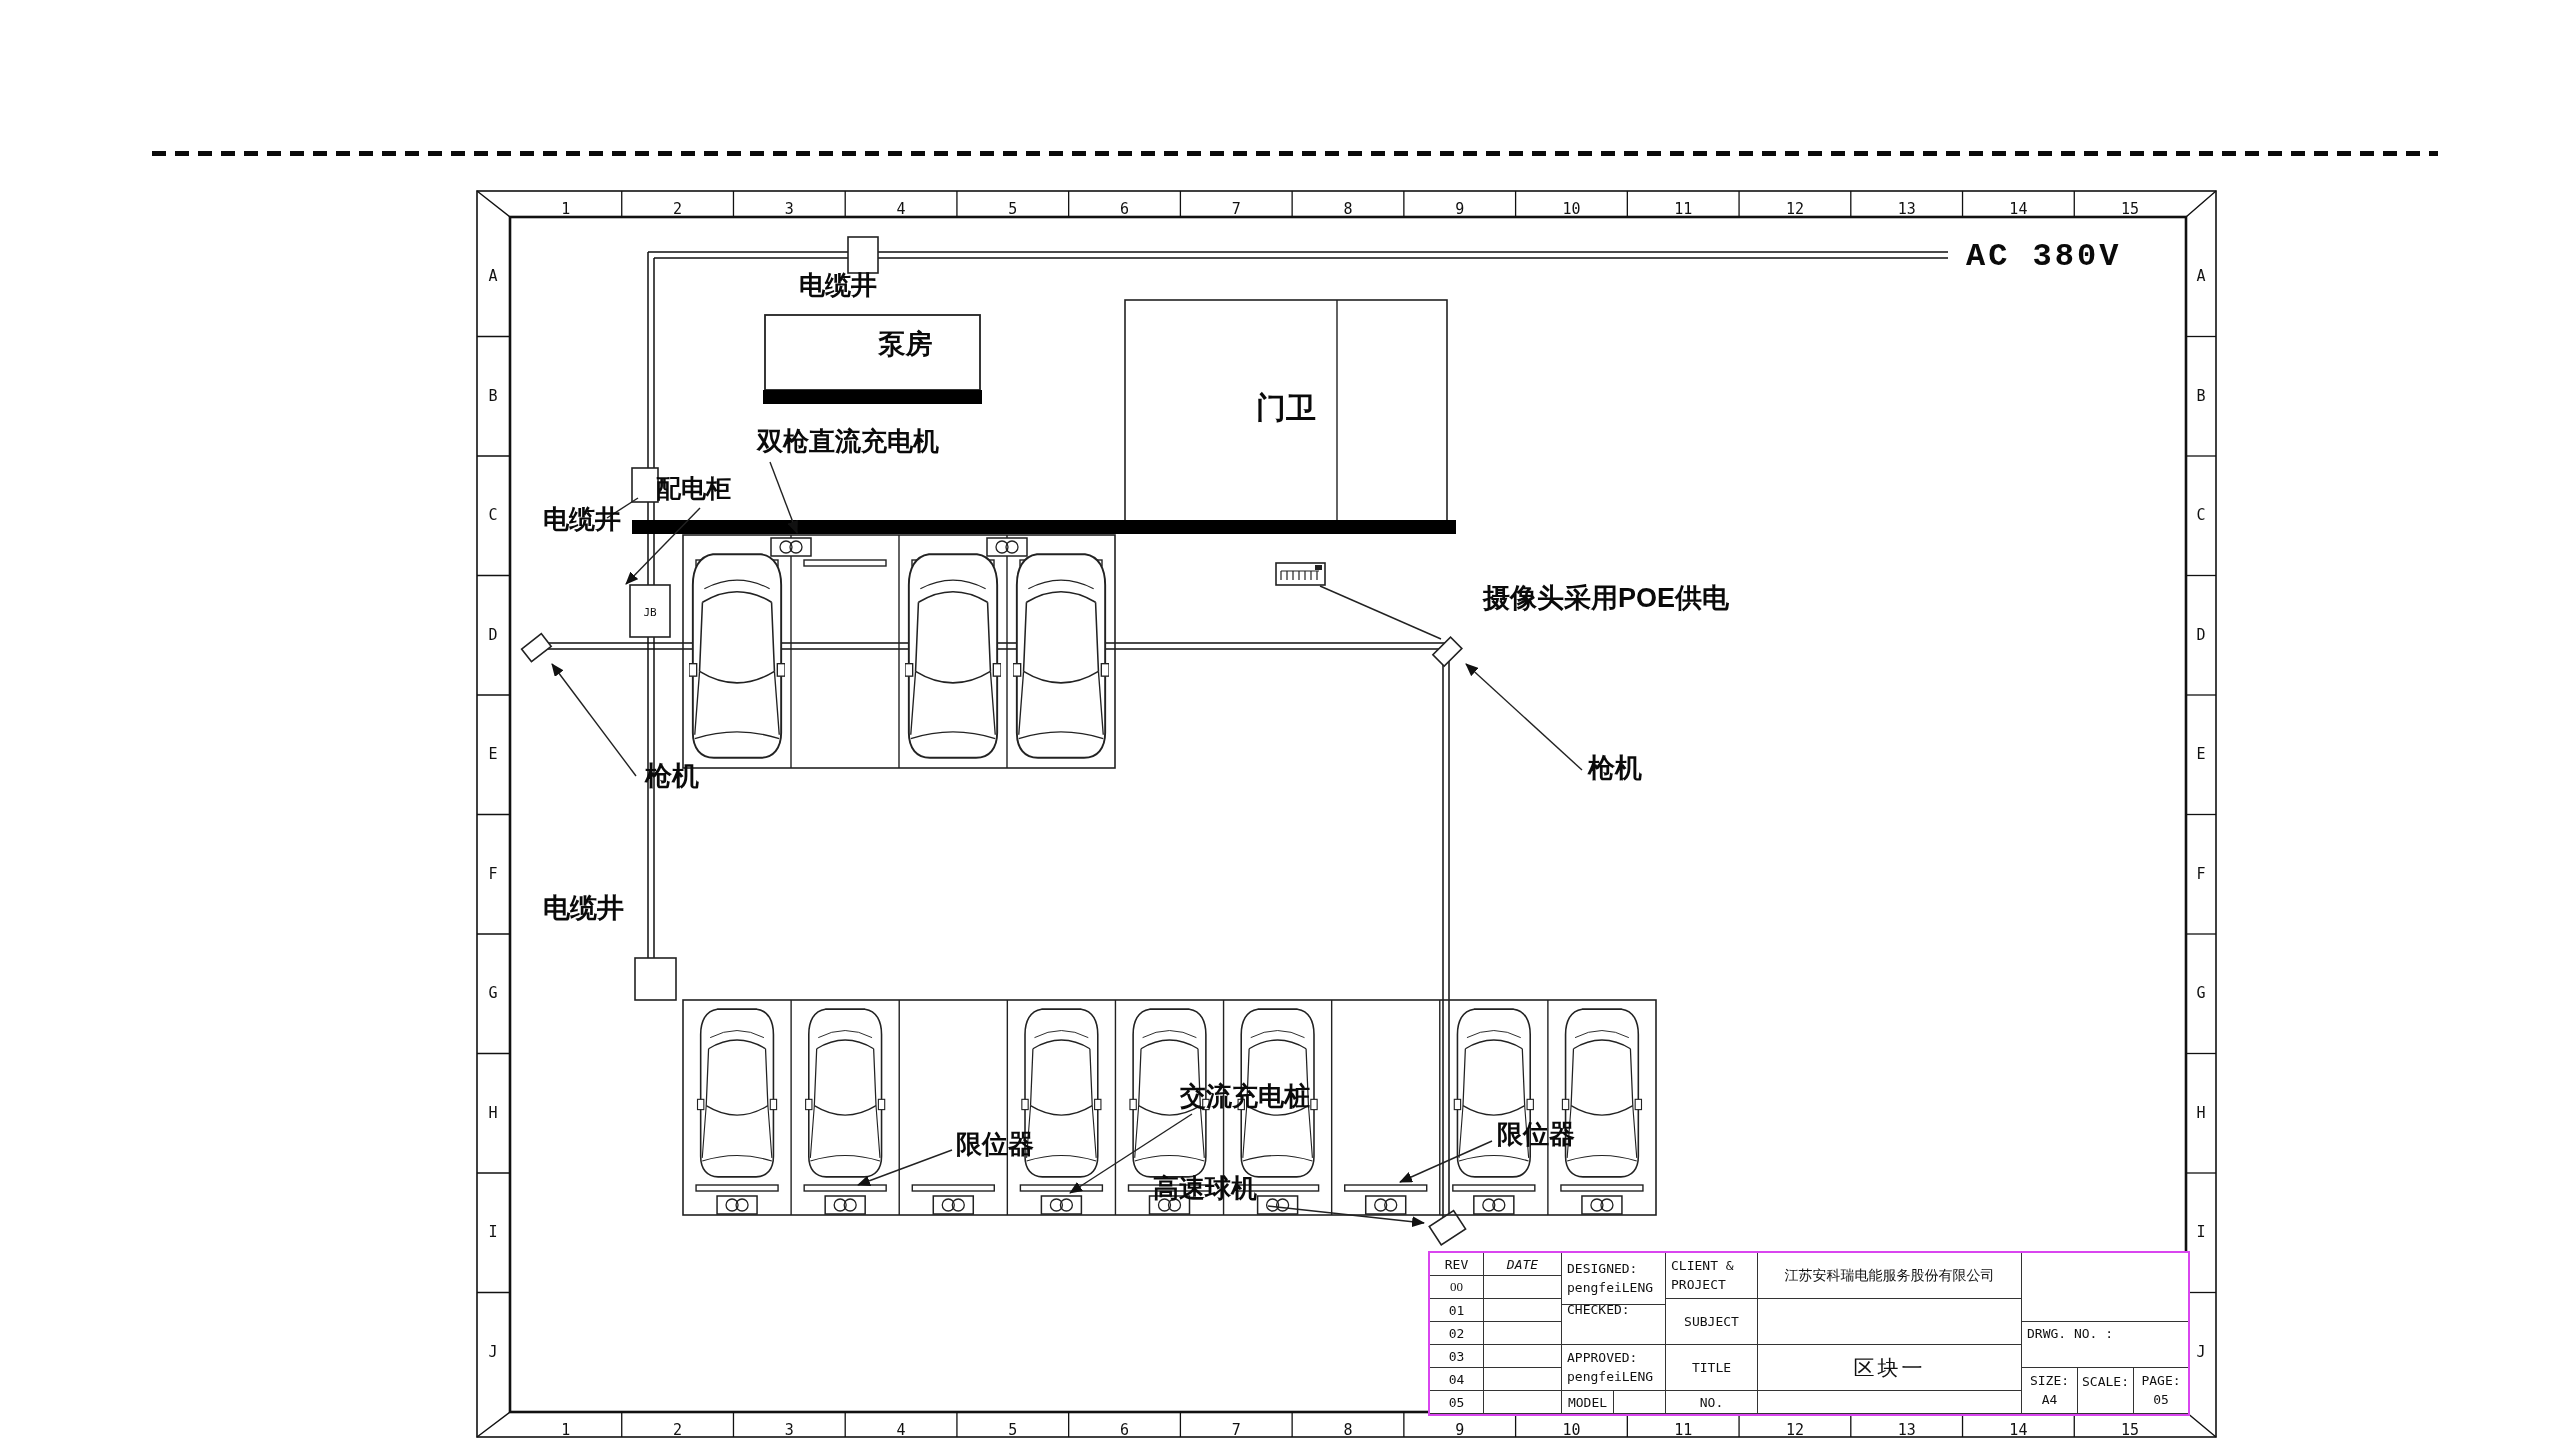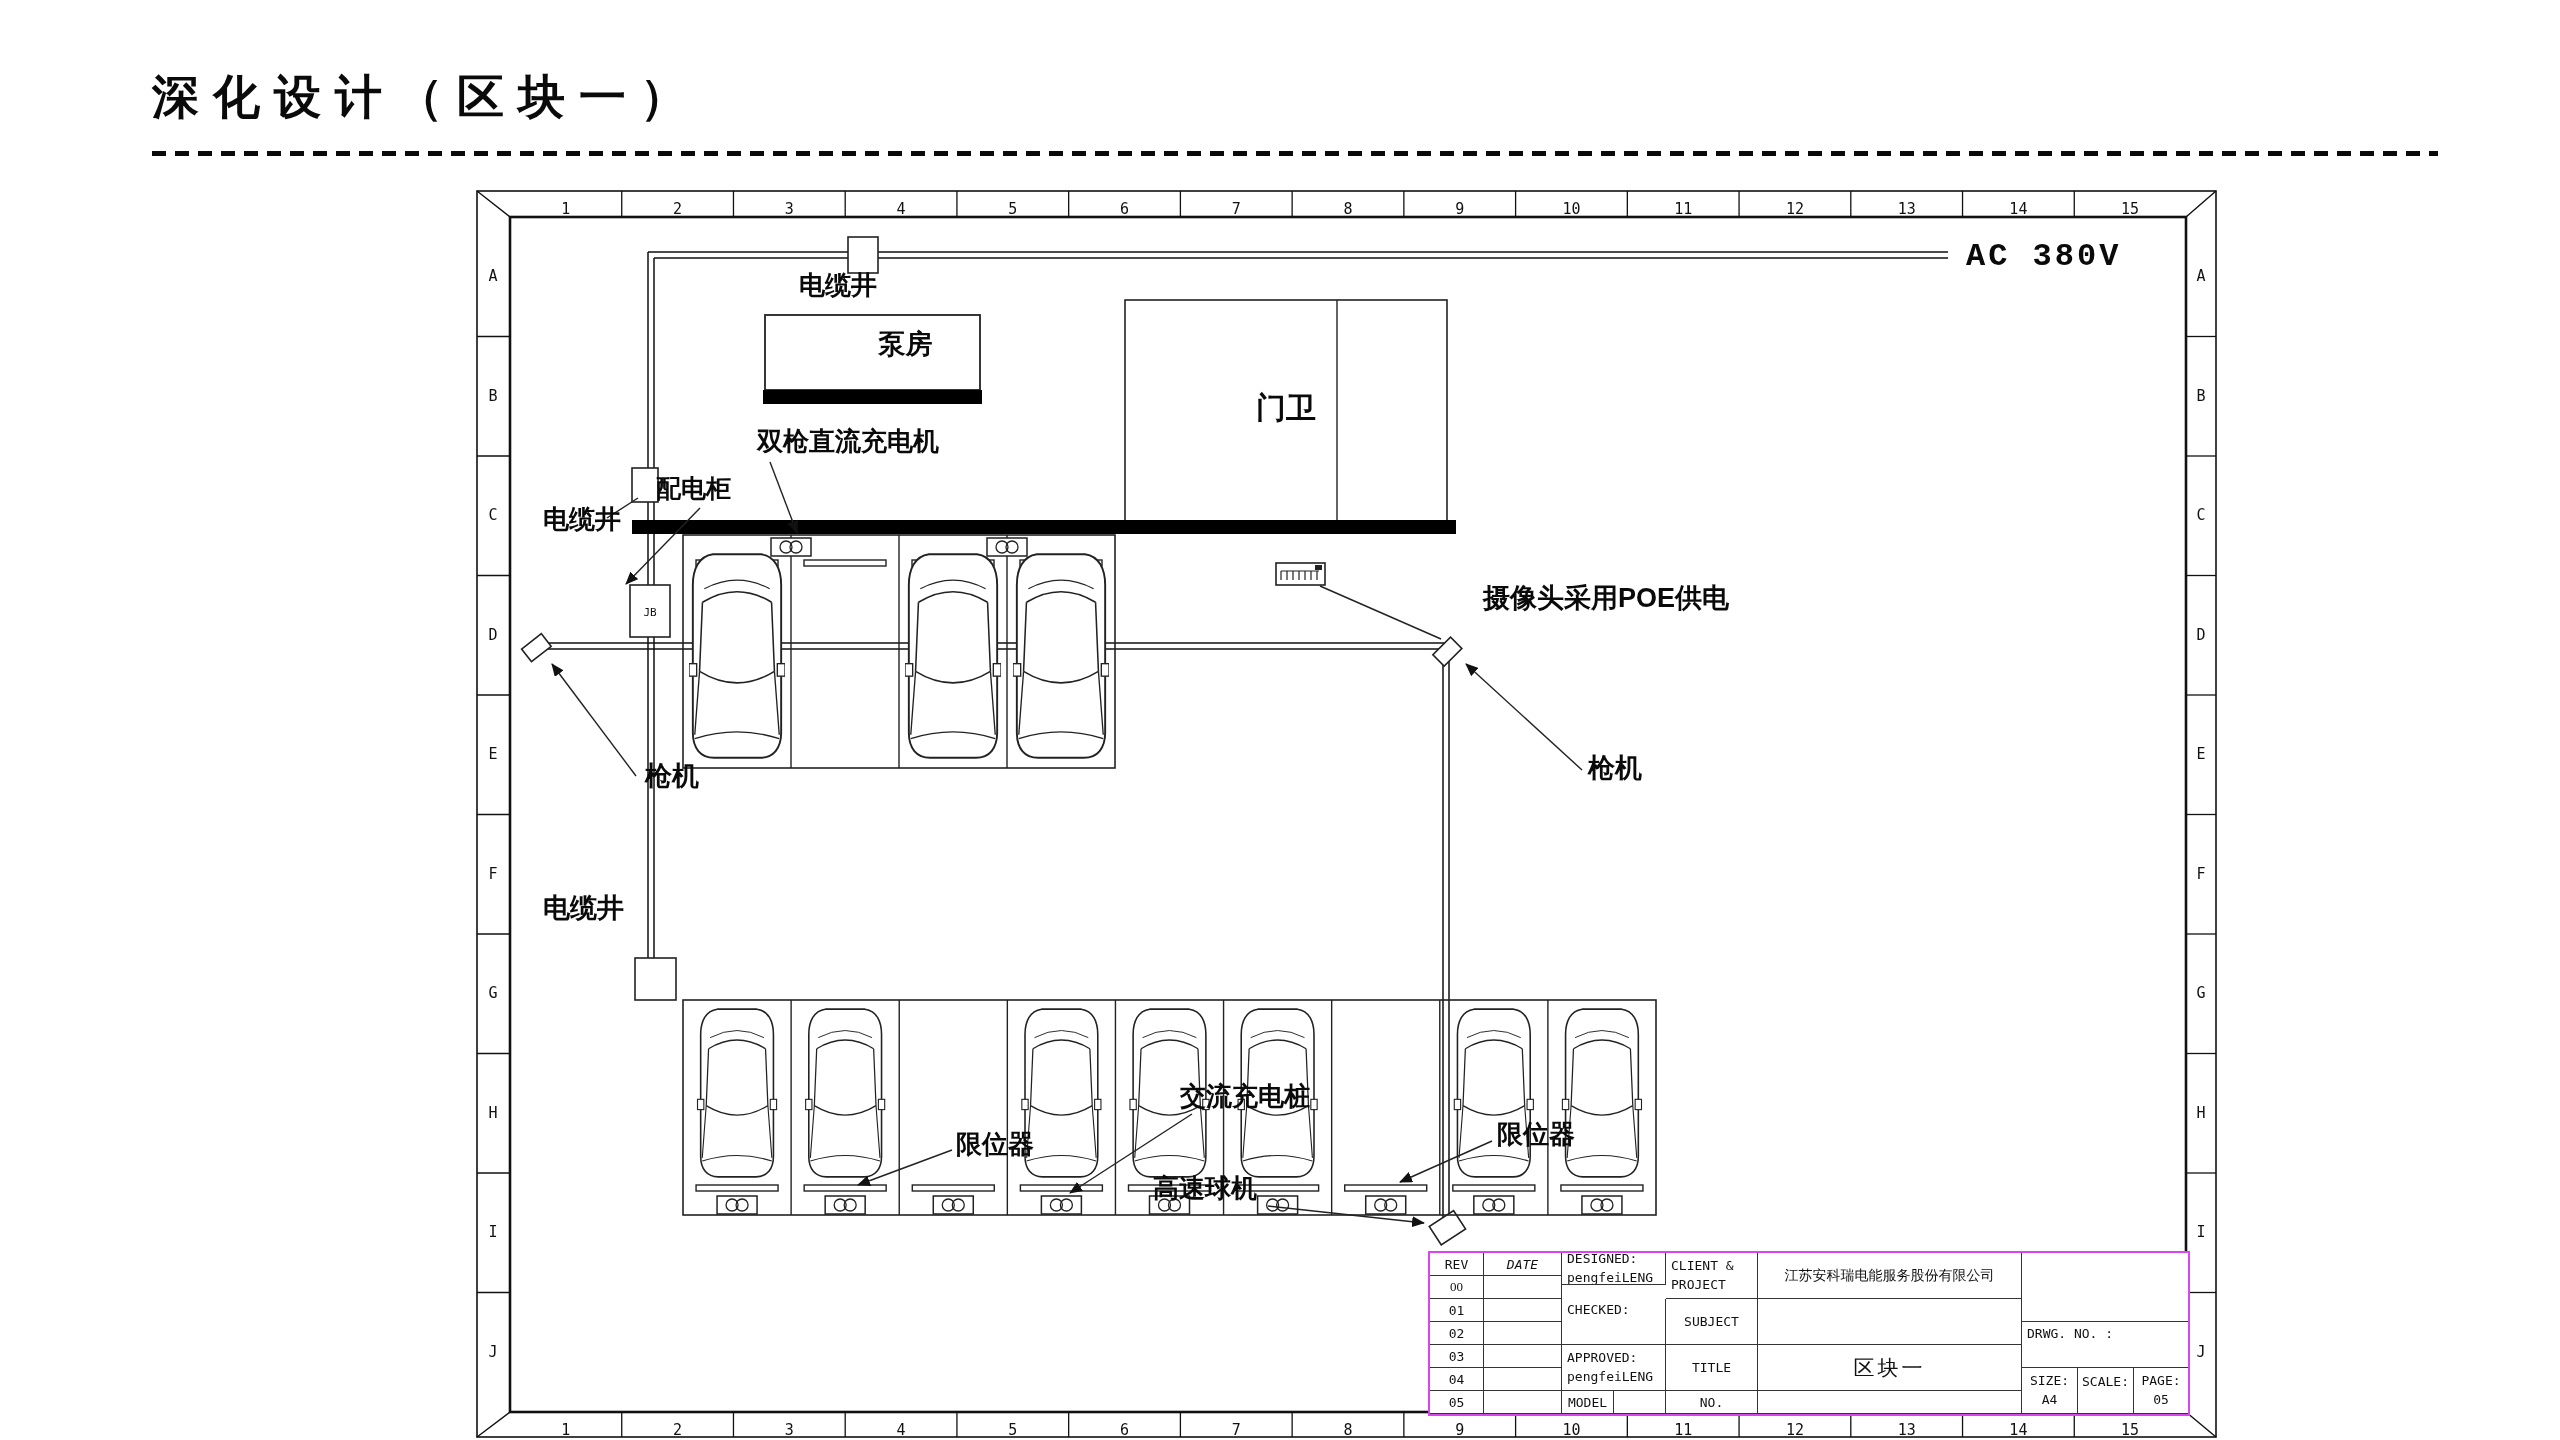--- a/index.html
+++ b/index.html
@@ -22,21 +22,20 @@
   .cell.lft{align-items:flex-start;padding-left:5px;}
   .cell .ln{line-height:1.45;}
   .rowline{height:23px;box-sizing:border-box;border-bottom:1px solid #333;display:flex;
            align-items:center;justify-content:center;}
 </style>
 </head>
 <body>
 
 <div id="stage">
 
-  <div id="page-title">深化设计（区块一）</div>
   <div id="title-rule"></div>
 
   <svg id="cad" width="2560" height="1440" viewBox="0 0 2560 1440">
     <defs>
       <marker id="arr" markerWidth="14" markerHeight="11" refX="12" refY="5.5" orient="auto" markerUnits="userSpaceOnUse">
         <path d="M0,0 L13,5.5 L0,11 Z" fill="#111"></path>
       </marker>
       <symbol id="car" viewBox="0 0 100 220">
         <path d="M25,4 C10,6 4,20 4,36 L4,190 C4,206 12,216 26,216 L74,216 C88,216 96,206 96,190 L96,36 C96,20 90,6 75,4 Z" fill="#fff" stroke="#222" stroke-width="2"></path>
         <path d="M16,40 Q50,22 84,40" fill="none" stroke="#222" stroke-width="1.2"></path>
@@ -333,21 +332,21 @@
     <div class="cell ctr" style="left:54px;top:0;width:78px;height:23px;font-style:italic;">DATE</div>
     <div id="datecol" style="position:absolute;left:54px;top:23px;width:78px;">
         <div class="rowline" style="border-right: 1px solid rgb(51, 51, 51);"></div>
         <div class="rowline" style="border-right: 1px solid rgb(51, 51, 51);"></div>
         <div class="rowline" style="border-right: 1px solid rgb(51, 51, 51);"></div>
         <div class="rowline" style="border-right: 1px solid rgb(51, 51, 51);"></div>
         <div class="rowline" style="border-right: 1px solid rgb(51, 51, 51);"></div>
         <div class="rowline" style="border-right: 1px solid rgb(51, 51, 51);"></div>
       </div>
 
-    <div class="cell lft" style="left:132px;top:0;width:104px;height:32px;">
+    <div class="cell lft" style="left:132px;top:0;width:104px;height:52px;">
       <div class="ln">DESIGNED:</div>
       <div class="ln">pengfeiLENG</div>
     </div>
     <div class="cell lft" style="left:132px;top:46px;width:104px;height:46px;justify-content:flex-start;padding-top:3px;">CHECKED:</div>
     <div class="cell lft" style="left:132px;top:92px;width:104px;height:46px;">
       <div class="ln">APPROVED:</div>
       <div class="ln">pengfeiLENG</div>
     </div>
     <div class="cell ctr" style="left:132px;top:138px;width:52px;height:23px;">MODEL</div>
     <div class="cell" style="left:184px;top:138px;width:52px;height:23px;"></div>

